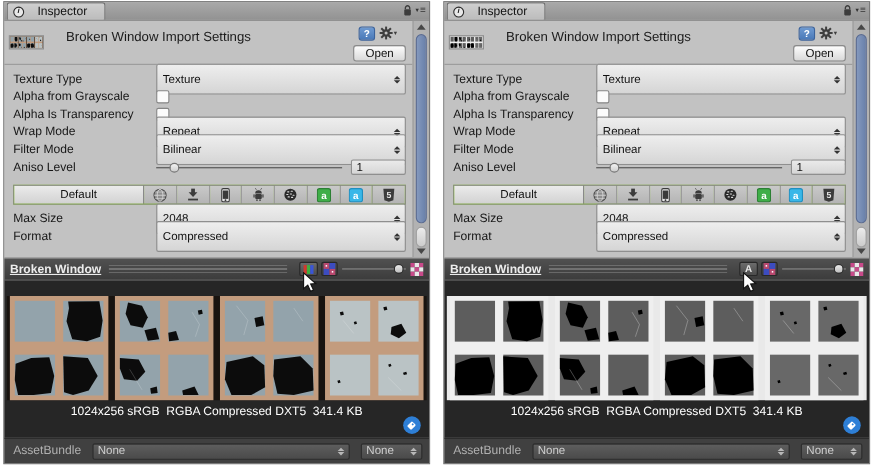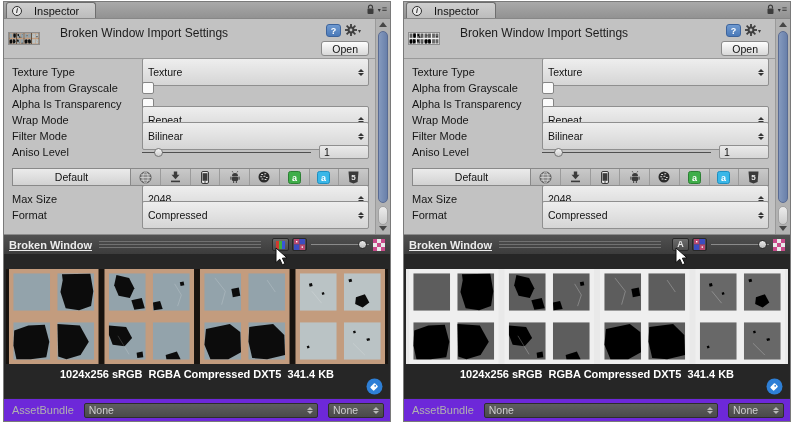--- a/index.html
+++ b/index.html
@@ -69,25 +69,25 @@
   .miphost{width:15px;background:none;border-color:#282828;}
   .pslider{flex:none;width:58px;height:13px;position:relative;margin:0 4px;}
   .ptrack{position:absolute;top:6px;left:0;right:0;height:1px;background:#8a8a8a;}
   .pknob{position:absolute;right:2px;top:2px;width:9px;height:9px;border-radius:50%;background:linear-gradient(#ebebeb,#bdbdbd);border:1px solid #2e2e2e;}
   .cursor{position:absolute;left:2px;top:8px;z-index:30;pointer-events:none;}
 
   
   .pbody{flex:1;background:#262626;position:relative;display:flex;flex-direction:column;overflow:hidden;}
   .teximg{flex:none;margin:14px 2px 0 2px;height:95px;}
   .teximg svg{width:100%;height:100%;display:block;}
-  .pinfo{margin-top:4px;text-align:center;color:#ffffff;font-weight:bold;font-size:11px;white-space:pre;}
+  .pinfo{margin-top:4px;text-align:center;color:#ffffff;font-weight:normal;font-size:11px;white-space:pre;}
   .tagbtn{position:absolute;right:7px;bottom:3px;width:17px;height:17px;}
 
   
-  .abbar{flex:none;height:23px;background:#6d28d9;border-top:1px solid #2b2b2b;display:flex;align-items:center;padding:0 6px 0 8px;gap:10px;}
+  .abbar{flex:none;height:23px;background:#404040;border-top:1px solid #2b2b2b;display:flex;align-items:center;padding:0 6px 0 8px;gap:10px;}
   .ablbl{font-size:11px;color:#b0b0b0;flex:none;}
   .ddd{height:15px;background:linear-gradient(#5e5e5e,#4a4a4a);border:1px solid #2d2d2d;border-radius:2px;display:flex;align-items:center;padding:0 4px;color:#cfcfcf;font-size:10.5px;}
   .ddd .ddval{color:#cfcfcf;}
   .ddd .tu{border-bottom-color:#b8b8b8;} .ddd .td{border-top-color:#b8b8b8;}
   .dd1{flex:1;} .dd2{flex:none;width:56px;}
 </style>
 </head>
 <body>
 
 <div id="wrap">

